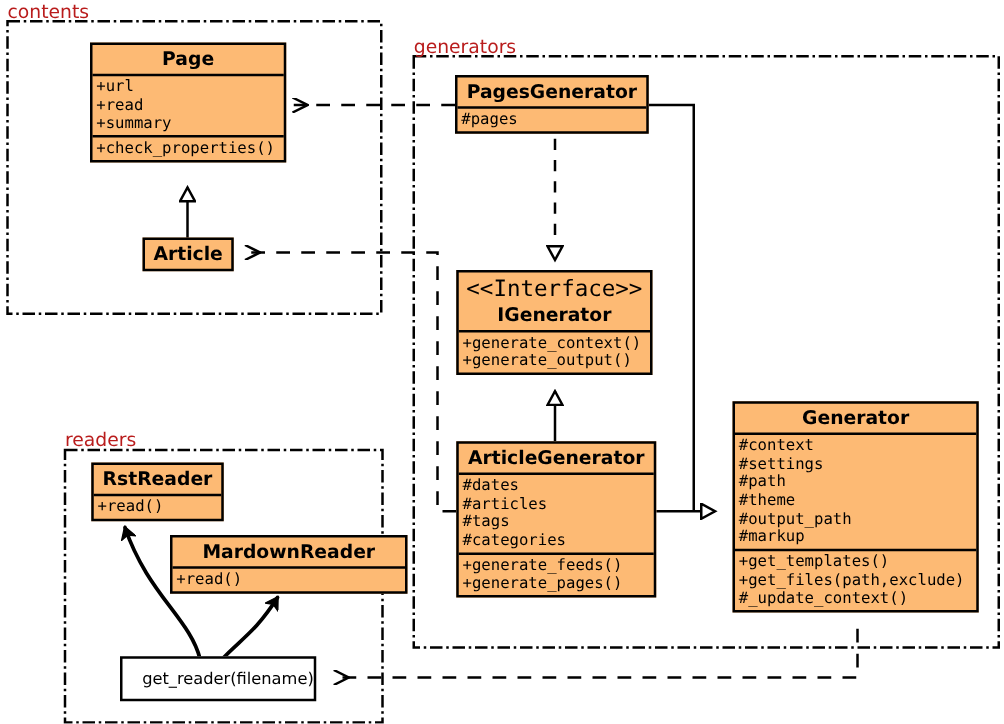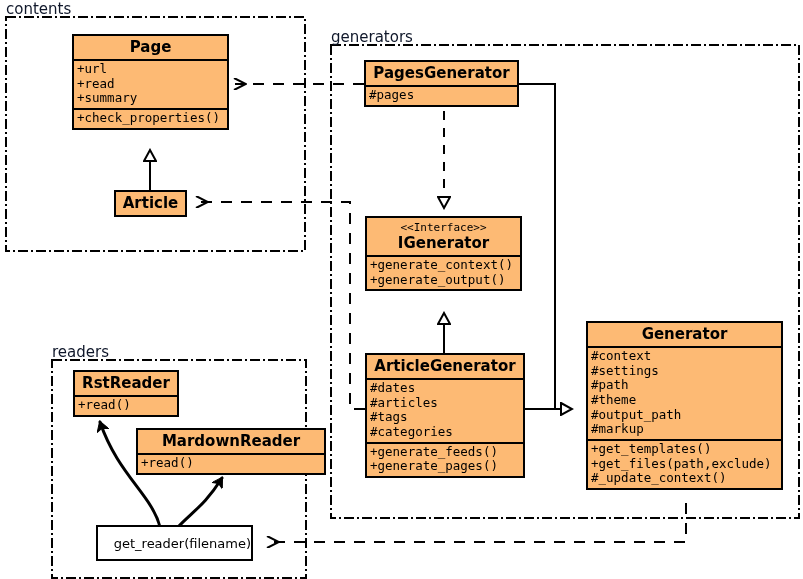--- a/index.html
+++ b/index.html
@@ -23,21 +23,21 @@
     top: 0;
     width: 803px;
     height: 579px;
     pointer-events: none;
   }
   
   .pkg-label {
     position: absolute;
     font-family: "DejaVu Sans", sans-serif;
     font-size: 15px;
-    color: #0f172a;
+    color: #b91c1c;
     white-space: nowrap;
     line-height: 1;
   }
   
   .uml {
     position: absolute;
     box-sizing: border-box;
     border: 2px solid #000;
     background: #fdba74;
     z-index: 5;
@@ -47,21 +47,21 @@
     font-weight: bold;
     font-size: 15px;
     text-align: center;
     padding: 3px 6px 4px 6px;
     line-height: 1.08;
     color: #000;
   }
   .uml .stereo {
     font-family: "DejaVu Sans Mono", monospace;
     font-weight: normal;
-    font-size: 11px;
+    font-size: 18px;
     display: block;
     text-align: center;
     line-height: 1.25;
   }
   .uml .sep {
     border-top: 2px solid #000;
   }
   .uml .compartment {
     font-family: "DejaVu Sans Mono", monospace;
     font-size: 12.5px;

